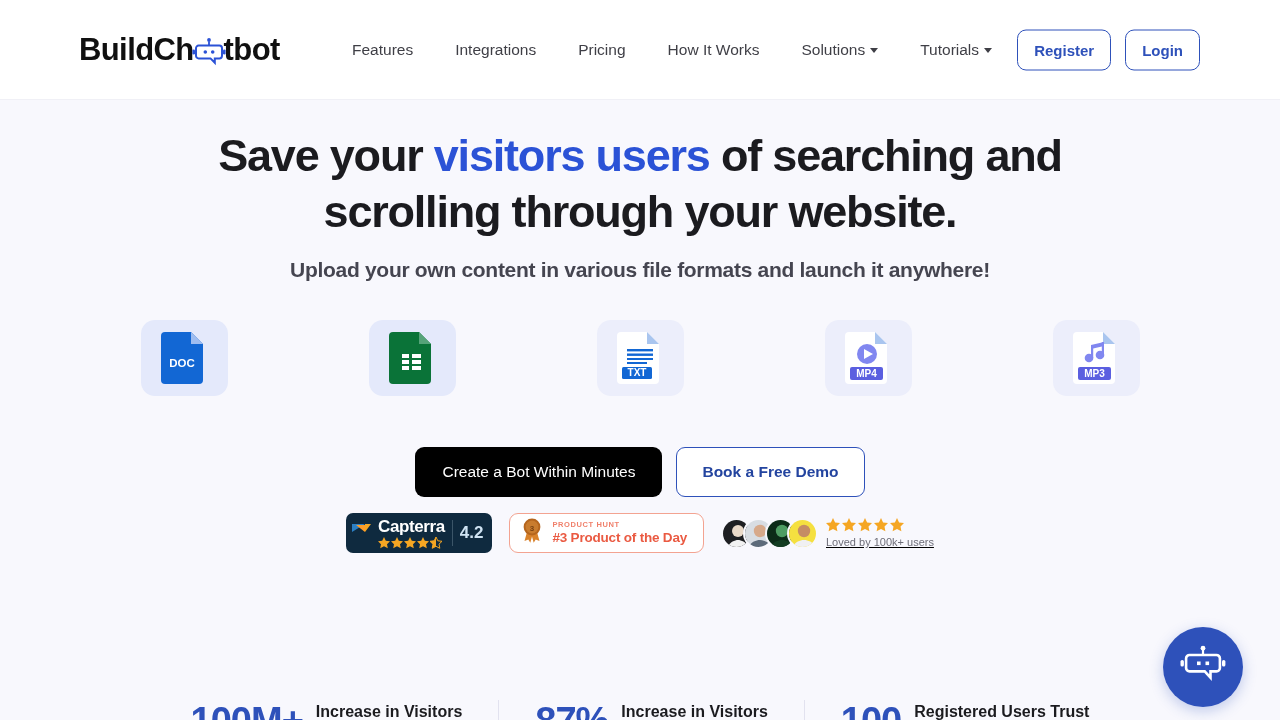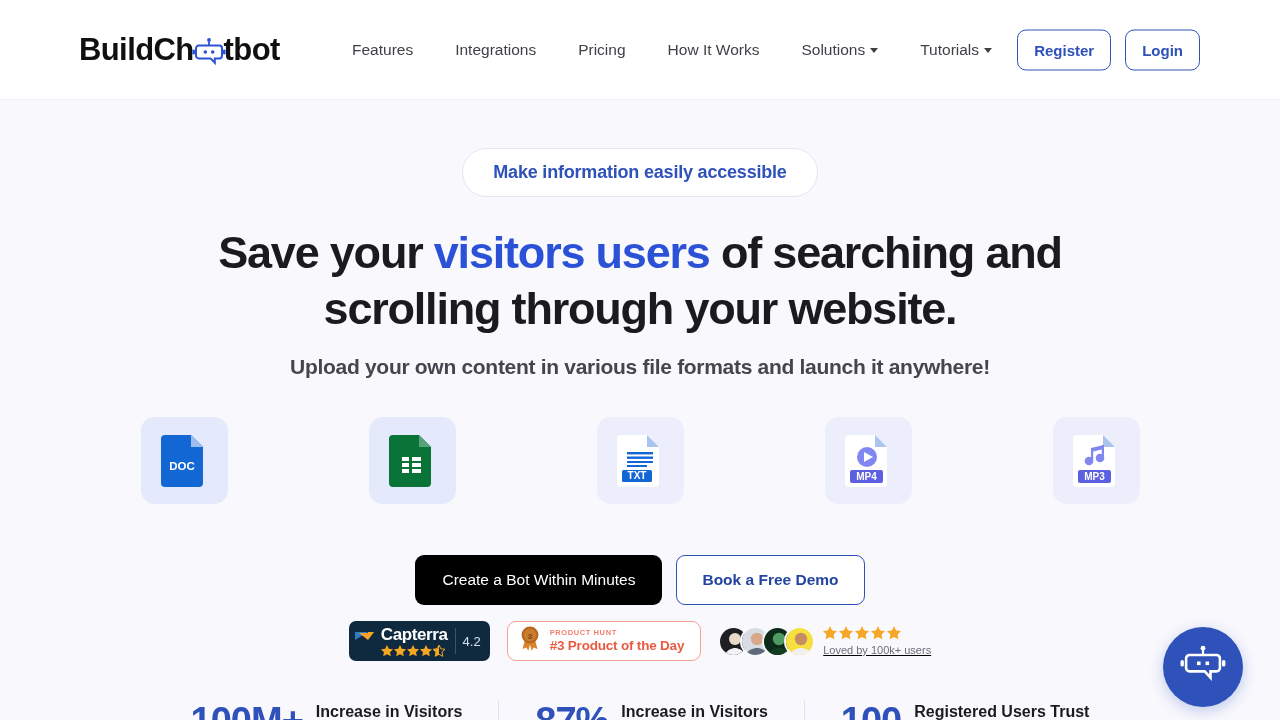--- a/index.html
+++ b/index.html
@@ -97,21 +97,21 @@
     color: #454550; letter-spacing: -0.3px;
   }
 
   
   .formats {
     margin-top: 38px;
     display: flex; justify-content: center;
     gap: 141px;
   }
   .fmt-tile {
-    width: 87px; height: 87px;
+    width: 87px; height: 76px;
     background: #e4e9fb;
     border-radius: 14px;
     display: flex; align-items: center; justify-content: center;
   }
   .fmt-tile.soft { background: #eceefb; }
 
   
   .ctas {
     margin-top: 51px;
     display: flex; justify-content: center; gap: 14px;
@@ -147,21 +147,21 @@
   }
   .capterra-flag { position: relative; top: -1px; }
   .capterra-txt { display: flex; flex-direction: column; align-items: flex-start; }
   .capterra-name {
     color: #ffffff; font-size: 17px; font-weight: 700;
     letter-spacing: -0.4px; line-height: 17px;
   }
   .capterra-stars { line-height: 10px; margin-top: 2px; }
   .capterra-div { width: 1px; height: 26px; background: #3b5568; }
   .capterra-score {
-    color: #cfe3f2; font-size: 13px; font-weight: 400;
+    color: #cfe3f2; font-size: 17px; font-weight: 700;
   }
 
   .phunt {
     background: #ffffff;
     border: 1.4px solid #f3a391;
     border-radius: 9px;
     height: 40px;
     display: flex; align-items: center; gap: 9px;
     padding: 0 16px 0 11px;
   }
@@ -268,21 +268,20 @@
     </nav>
 
     <div class="auth">
       <button class="btn-outline-nav">Register</button>
       <button class="btn-outline-nav">Login</button>
     </div>
   </div>
 
   <div class="hero">
 
-    <div class="pill">Make information easily accessible</div>
 
     <h1 class="headline">
       <span>Save your </span><span class="hl">visitors users</span><span> of searching and scrolling through your website.</span>
     </h1>
 
     <p class="subhead">Upload your own content in various file formats and launch it anywhere!</p>
 
     
     <div class="formats">
 

